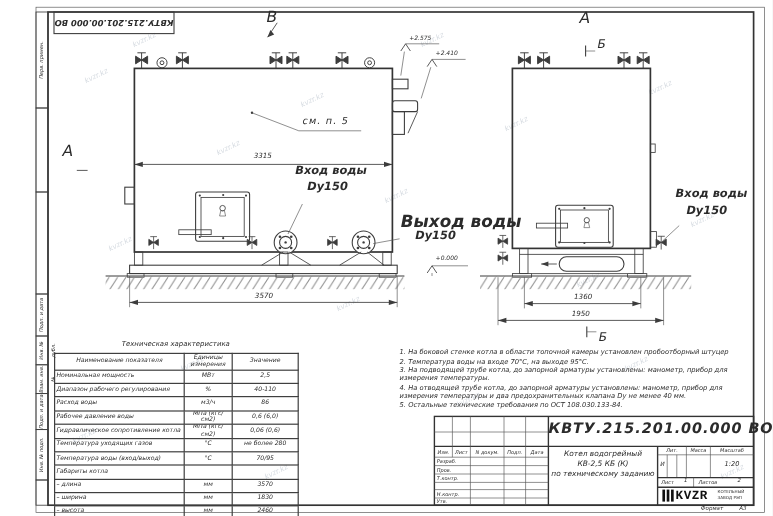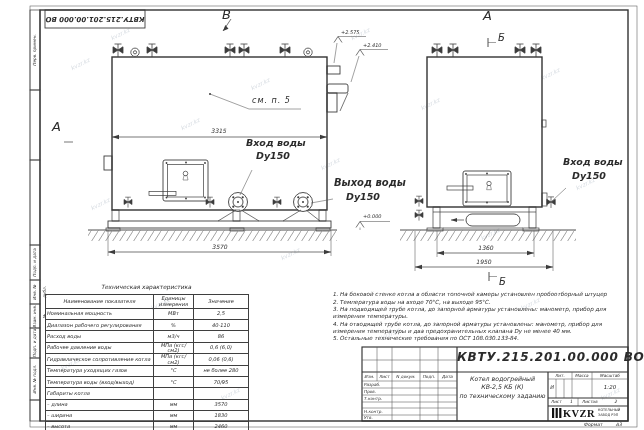--- a/index.html
+++ b/index.html
@@ -26,21 +26,21 @@
   table.tech td,table.tech th{border:0.7px solid #3f3f3f;padding:0 1px;font-size:5.1px;
       font-style:italic;font-weight:normal;color:#2b2b2b;overflow:hidden;line-height:1.05;}
   table.tech th{text-align:center;vertical-align:middle;height:13px;}
   table.tech td{height:10.2px;vertical-align:middle;}
   td.nm{text-align:left;padding-left:2px;}
   td.dash{padding-left:10px;}
   td.ct{text-align:center;}
   .notes{position:absolute;left:333px;top:291px;width:294px;font-size:5.6px;font-style:italic;
       color:#2b2b2b;line-height:1.2;}
   .notes .note{margin-bottom:1px;white-space:normal;}
-  .logo-txt{position:absolute;font-weight:bold;color:#111;font-family:Liberation Serif, serif;
+  .logo-txt{position:absolute;font-weight:bold;color:#111;font-family:Liberation Mono, monospace;
       letter-spacing:.4px;}
 </style>
 </head>
 <body>
 
 <div class="page">
 
   <span class="wm" style="left:70px;top:60px">kvzr.kz</span>
   <span class="wm" style="left:180px;top:120px">kvzr.kz</span>
   <span class="wm" style="left:90px;top:200px">kvzr.kz</span>
@@ -292,21 +292,21 @@
   <div class="t" style="left:200px;top:244px;width:40px;text-align:center;font-size:6px;">3570</div>
   <div class="t" style="left:466px;top:245px;width:40px;text-align:center;font-size:6px;">1360</div>
   <div class="t" style="left:464px;top:259px;width:40px;text-align:center;font-size:6px;">1950</div>
 
   <div class="t" style="left:341px;top:29.5px;font-size:5px;">+2.575</div>
   <div class="t" style="left:363px;top:42.5px;font-size:5px;">+2.410</div>
   <div class="t" style="left:363px;top:214px;font-size:5px;">+0.000</div>
 
   <div class="t" style="left:246px;top:138px;font-size:9.5px;font-weight:600;">Вход воды</div>
   <div class="t" style="left:256px;top:151px;font-size:9.5px;font-weight:600;">Dy150</div>
-  <div class="t" style="left:334px;top:178px;font-size:10px;font-weight:600;">Выход воды</div>
+  <div class="t" style="left:334px;top:178px;font-size:14px;font-weight:600;">Выход воды</div>
   <div class="t" style="left:346px;top:192px;font-size:9.5px;font-weight:600;">Dy150</div>
   <div class="t" style="left:563px;top:157px;font-size:9.5px;font-weight:600;">Вход воды</div>
   <div class="t" style="left:572px;top:171px;font-size:9.5px;font-weight:600;">Dy150</div>
 
   <div class="t" style="left:45px;top:285px;width:203px;text-align:center;font-size:5.8px;">Техническая характеристика</div>
   <table class="tech">
     <colgroup>
         <col style="width:108px">
         <col style="width:40px">
         <col style="width:55px">

